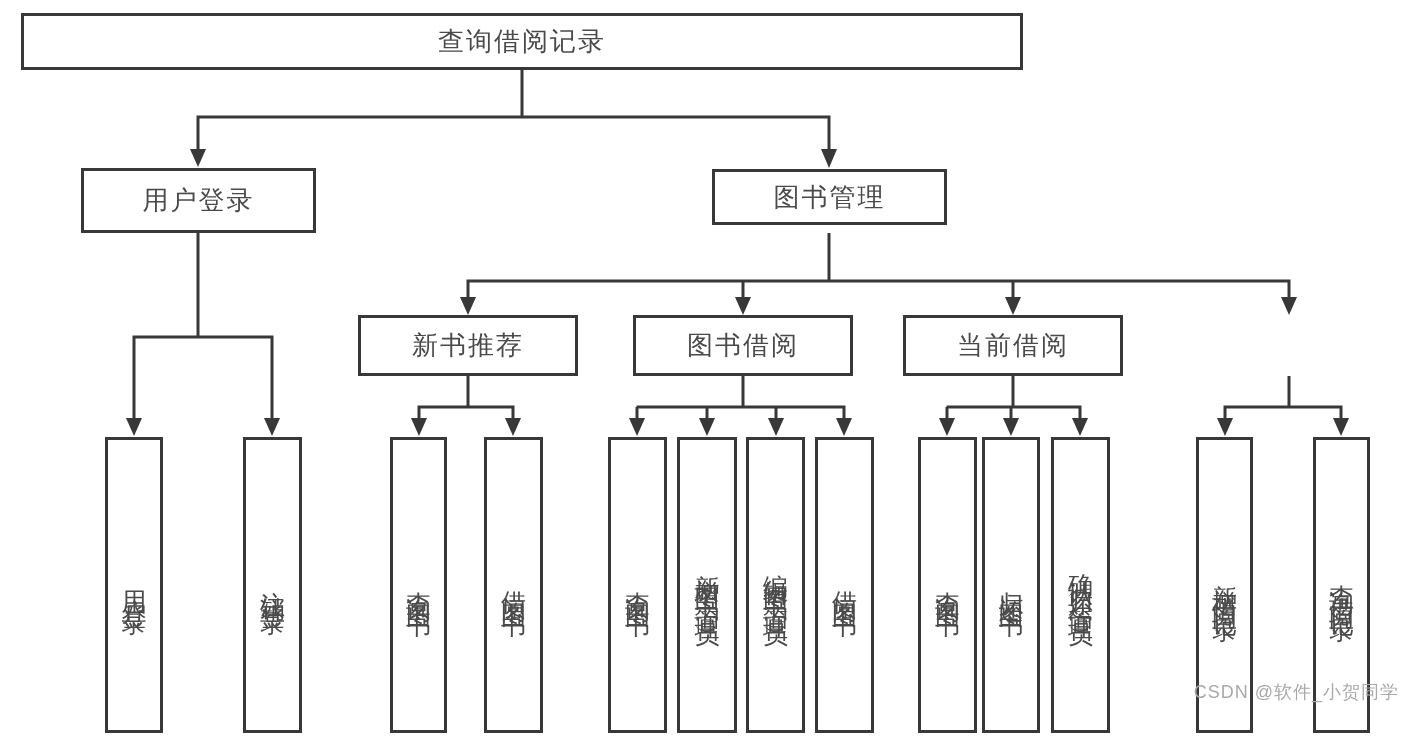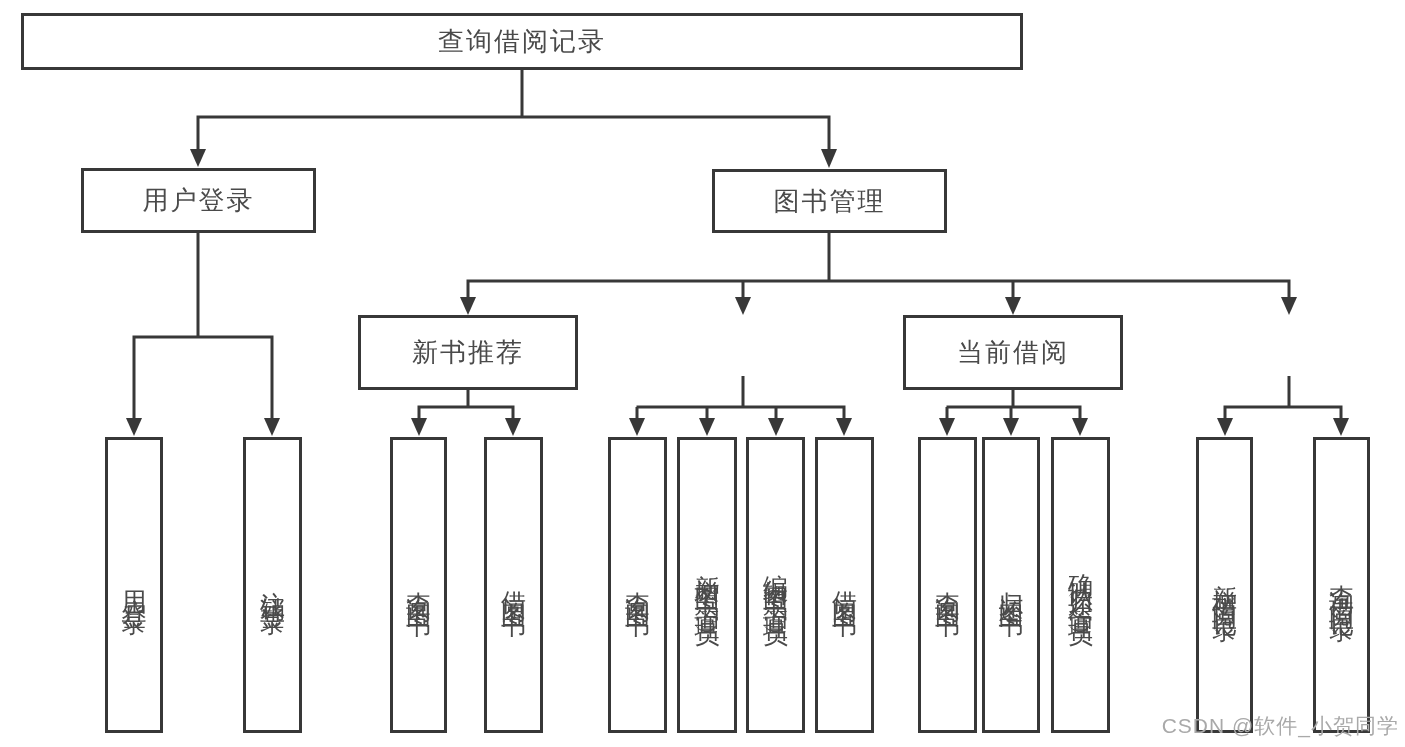--- a/index.html
+++ b/index.html
@@ -35,34 +35,34 @@
     display: flex;
     align-items: center;
     justify-content: center;
     z-index: 2;
     font-size: 26px;
     letter-spacing: 2px;
     white-space: nowrap;
   }
   .root { left: 21px; top: 13px; width: 1002px; height: 57px; }
   .l2   { top: 168px; height: 65px; width: 235px; }
-  .l3   { top: 315px; height: 75px; width: 220px; }
+  .l3   { top: 315px; height: 61px; width: 220px; }
   .leaf { top: 437px; height: 296px; }
   .leaf span {
     writing-mode: vertical-rl;
     font-size: 25px;
     letter-spacing: 7px;
     line-height: 1;
     color: var(--box-text);
   }
   .watermark {
     position: absolute;
-    top: 712px;
+    top: 680px;
     right: 6px;
-    font-size: 21px;
+    font-size: 18px;
     color: var(--watermark);
     letter-spacing: 1px;
     z-index: 3;
     white-space: nowrap;
   }
 </style>
 </head>
 <body>
 
 <div id="stage">
@@ -113,23 +113,24 @@
     <g>
       <path d="M1289 376 V407 M1223.5 407 H1342.5 M1225 407 V420 M1341 407 V420" stroke="currentColor" stroke-width="3" fill="none"></path>
       <polygon points="1217,418 1233,418 1225,436" fill="currentColor"></polygon>
       <polygon points="1333,418 1349,418 1341,436" fill="currentColor"></polygon>
     </g>
   </svg>
 
   <div class="box root">查询借阅记录</div>
 
   <div class="box l2" style="left:81px;">用户登录</div>
-  <div class="box l2" style="left:712px; top:169px; height:64px;">图书管理</div>
+  <div class="box l2" style="left:712px; top:169px; height:56px;">图书管理</div>
 
   <div class="box l3" style="left:358px;">新书推荐</div>
+  <div class="box l3" style="left:633px;">图书借阅</div>
   <div class="box l3" style="left:903px;font-family:Liberation Mono, monospace;">当前借阅</div>
 
   <div class="box leaf" style="left:105px;width:58px;">
     <span>用户登录</span>
     </div>
   <div class="box leaf" style="left:243px;width:59px;">
     <span>注销登录</span>
     </div>
   <div class="box leaf" style="left:390px;width:57px;">
     <span>查询图书</span>

